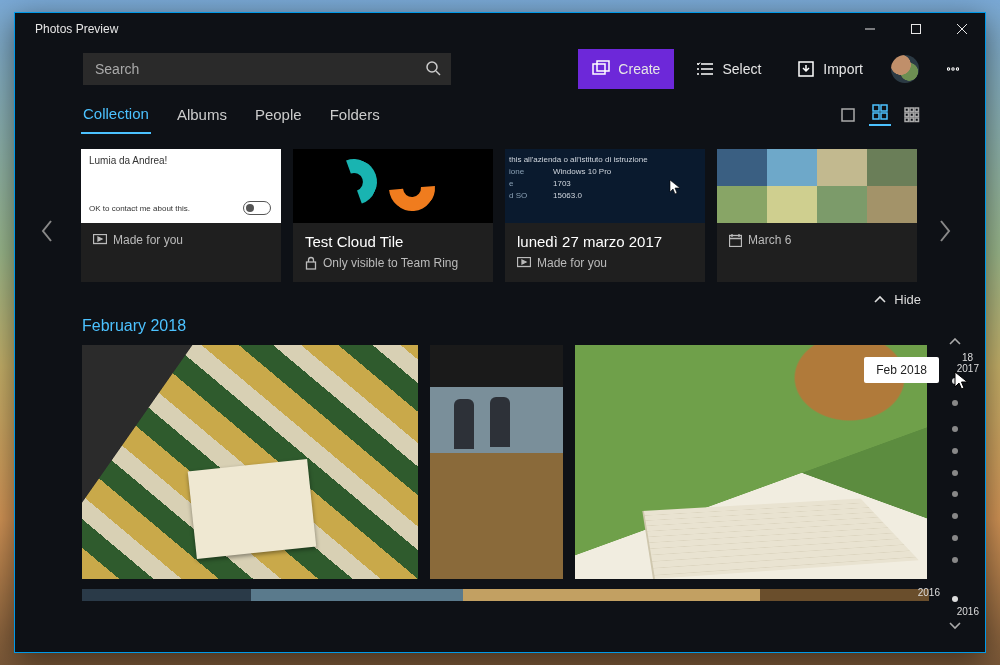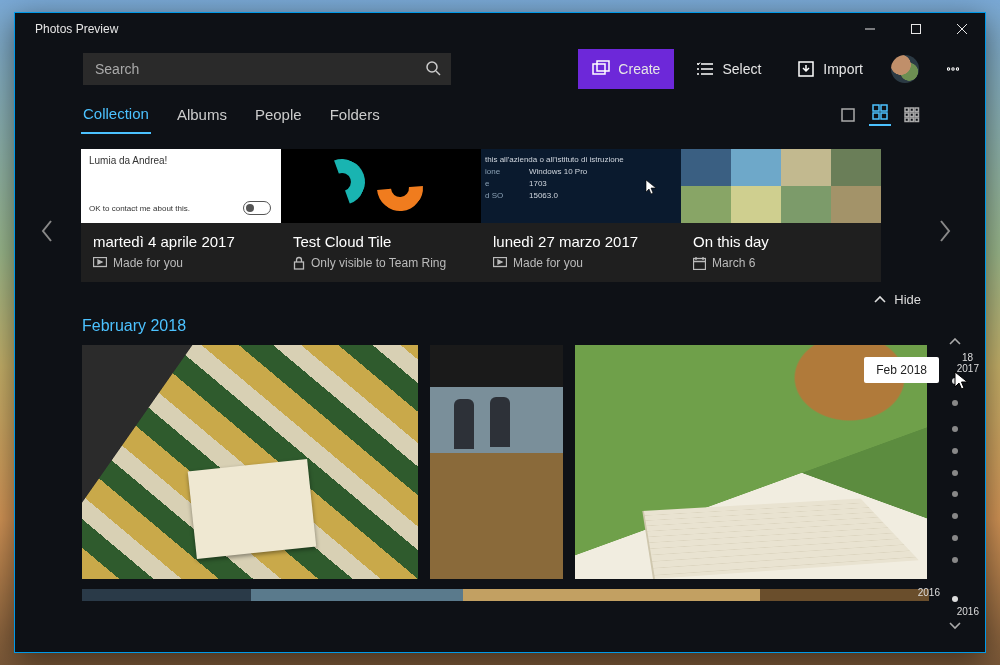--- a/index.html
+++ b/index.html
@@ -55,21 +55,21 @@
   
   .carousel-wrap { position:relative; padding:12px 62px 0 66px; }
   .nav-arrow {
     position:absolute; top:74px; width:24px; height:40px;
     display:flex; align-items:center; justify-content:center; color:#888; cursor:pointer;
   }
   .nav-arrow.left { left:20px; }
   .nav-arrow.right { right:28px; }
   .nav-arrow svg { stroke:#888; stroke-width:2; fill:none; }
 
-  .tiles { display:flex; }
+  .tiles { display:flex; gap:12px; }
   .tile { width:200px; background:#1f1f1f; display:flex; flex-direction:column; }
   .tile-thumb { height:74px; position:relative; overflow:hidden; }
   .tile-body { padding:10px 12px 12px; }
   .tile-title { color:#fff; font-size:15px; margin-bottom:6px; white-space:nowrap; overflow:hidden; text-overflow:ellipsis;}
   .tile-meta { color:#bbb; font-size:12px; display:flex; align-items:center; gap:6px; }
   .tile-meta svg { stroke:#bbb; fill:none; stroke-width:1.3; }
 
   
   .thumb-a { background:#fff; color:#333; font-size:10px; padding:6px 8px; position:relative; }
   .thumb-a .line { font-size:10px; }
@@ -265,21 +265,20 @@
 
     <div class="tiles">
 
       <div class="tile">
         <div class="tile-thumb thumb-a">
           <div class="line">Lumia da Andrea!</div>
           <div class="line" style="font-size:8px;position:absolute;bottom:10px;left:8px;">OK to contact me about this.</div>
           <div class="toggle"></div>
         </div>
         <div class="tile-body">
-          <div class="tile-title">martedì 4 aprile 2017</div>
           <div class="tile-meta">
             <svg width="14" height="12">
                 <rect x="0.5" y="0.5" width="13" height="9"></rect>
                 <path d="M5 3l4 2-4 2z" fill="#bbb"></path>
               </svg>
             <span>Made for you</span>
           </div>
         </div>
       </div>
 
@@ -338,21 +337,20 @@
               <div></div>
               <div></div>
               <div></div>
               <div></div>
               <div></div>
               <div></div>
               <div></div>
             </div>
         </div>
         <div class="tile-body">
-          <div class="tile-title">On this day</div>
           <div class="tile-meta">
             <svg width="13" height="13">
                 <rect x="0.5" y="1.5" width="12" height="11"></rect>
                 <path d="M0.5 4.5h12 M3 0v3 M10 0v3"></path>
               </svg>
             <span>March 6</span>
           </div>
         </div>
       </div>
     </div>

